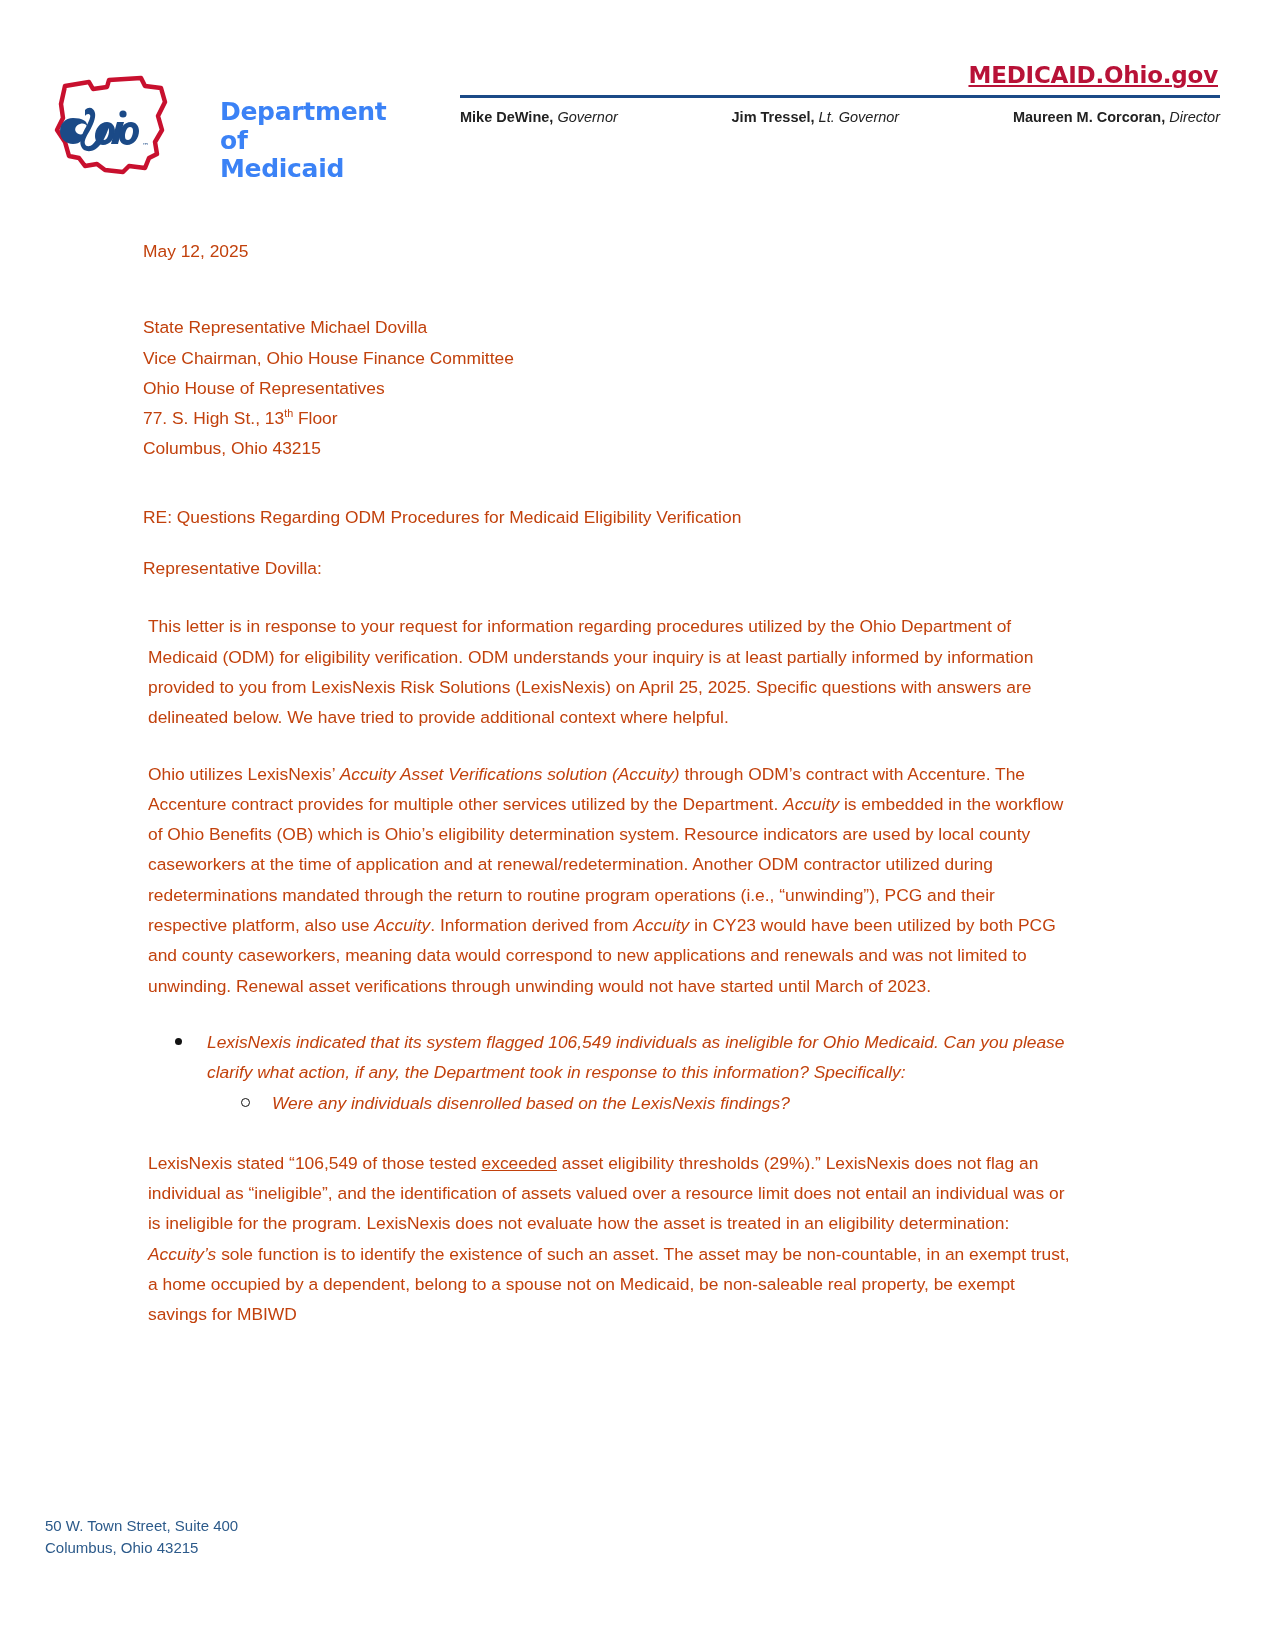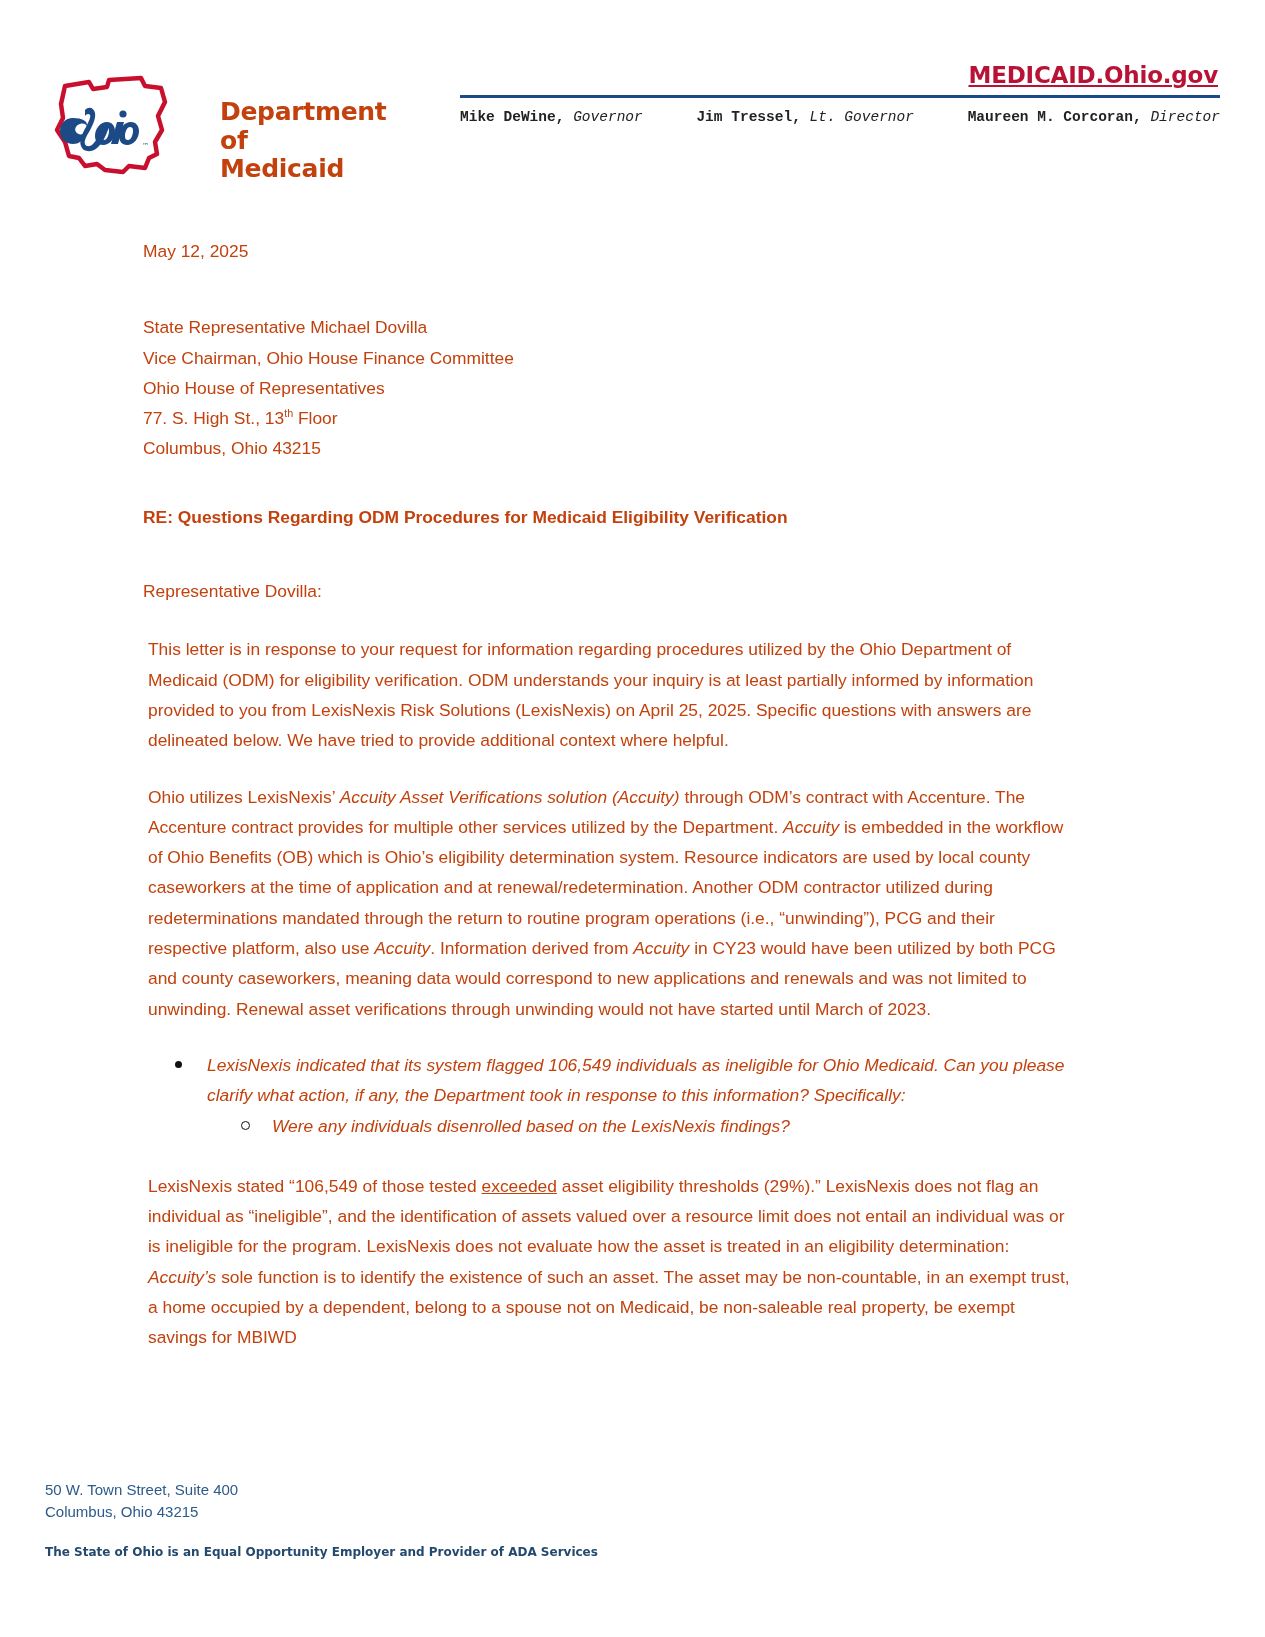--- a/index.html
+++ b/index.html
@@ -16,54 +16,54 @@
 
   
   .header { position:absolute; top:62px; left:0; width:1265px; height:125px; }
 
   .logo-block { position:absolute; left:45px; top:10px; width:360px; height:110px; }
   .ohio-mark { position:absolute; left:0; top:0; width:135px; height:105px; }
   .dept-text {
     position:absolute; left:175px; top:26px;
     font-family:"DejaVu Sans", sans-serif;
     font-weight:bold; font-size:25px; line-height:1.14;
-    color:#c2410c; letter-spacing:-0.3px;
+    color:#3b82f6; letter-spacing:-0.3px;
   }
   .dept-text span { display:block; }
 
   .header-right { position:absolute; left:410px; top:0; width:810px; }
   .site-url {
     text-align:right;
     font-family:"DejaVu Sans", sans-serif;
     font-weight:bold; font-size:23px;
     color:#b81237; letter-spacing:-0.2px;
     padding-right:2px;
     text-decoration:underline;
   }
   .rule { height:3px; background:#1b4a87; margin-top:7px; width:760px; margin-left:auto; }
   .officials {
     margin-top:11px; width:760px; margin-left:auto;
     display:flex; justify-content:space-between;
-    font-family:Liberation Mono, monospace;
+    font-family:Liberation Sans, sans-serif;
     font-size:14.5px; color:#222;
   }
   .officials .nm { font-weight:bold; }
   .officials .ttl { font-style:italic; }
 
   
   .body-area {
     position:absolute; left:143px; top:236px; width:930px;
     font-family:"Liberation Sans", sans-serif;
     font-size:17.4px; line-height:30.3px; color:#c2410c;
   }
   .p { margin:0 0 26px 5px; text-align:left; }
   .addr-line { margin:0; }
   .date-line { margin:0 0 46px 0; }
   .addr-block { margin:12px 0 38px 0; }
-  .re-line { margin:0 0 44px 0; font-weight:bold; }
+  .re-line { margin:0 0 21px 0; font-weight:normal; }
   .salutation { margin:0 0 28px 0; }
   sup { font-size:0.62em; vertical-align:super; line-height:0; }
   i, .it { font-style:italic; }
   u { text-decoration:underline; }
 
   ul.bullets { list-style:none; margin:0 0 0 0; padding:0; }
   ul.bullets > li {
     position:relative; padding-left:64px; margin-bottom:0;
     font-style:italic;
   }
@@ -181,16 +181,15 @@
 
     <p class="p"><span>LexisNexis stated “106,549 of those tested </span><u>exceeded</u><span> asset eligibility thresholds (29%).” LexisNexis does not flag an individual as “ineligible”, and the identification of assets valued over a resource limit does not entail an individual was or is ineligible for the program. LexisNexis does not evaluate how the asset is treated in an eligibility determination: </span><i>Accuity’s</i><span> sole function is to identify the existence of such an asset.  The asset may be non-countable, in an exempt trust, a home occupied by a dependent, belong to a spouse not on Medicaid, be non-saleable real property, be exempt savings for MBIWD</span></p>
 
   </div>
 
   <div class="footer">
     <div class="addr">
       <div>50 W. Town Street, Suite 400</div>
       <div>Columbus, Ohio 43215</div>
     </div>
-    <div class="eeo">The State of Ohio is an Equal Opportunity Employer and Provider of ADA Services</div>
   </div>
 
 </div>
 
 </body></html>

